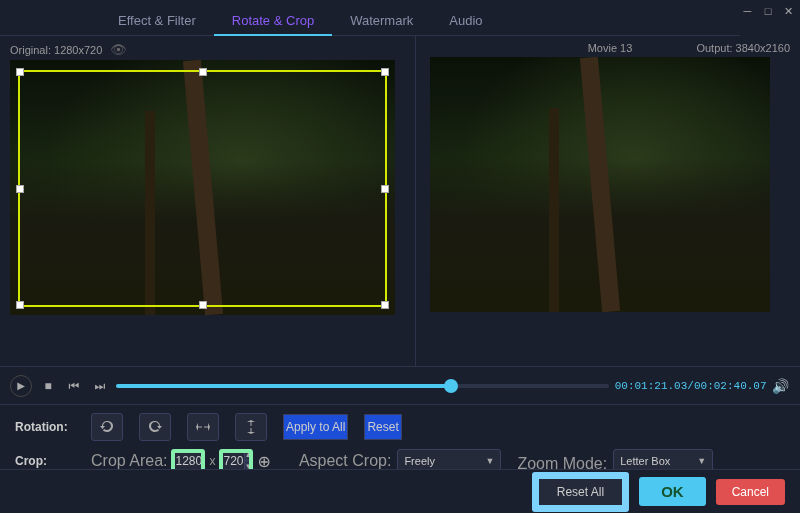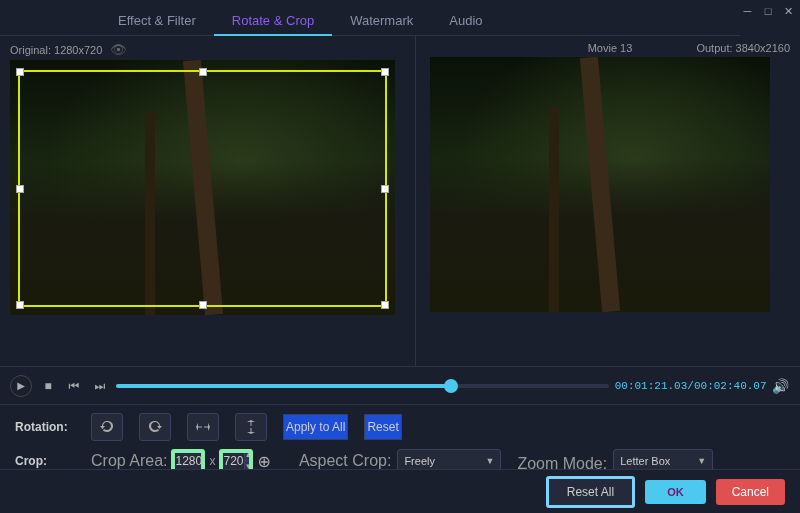--- a/index.html
+++ b/index.html
@@ -371,34 +371,34 @@
       border-top: 1px solid #2d3348;
       display: flex;
       align-items: center;
       justify-content: flex-end;
       padding: 0 15px;
       gap: 10px;
     }
     .btn-reset-all {
       padding: 6px 18px;
       background: #252a3a;
-      border: 3px solid #7dd3fc;
+      border: 7px solid #7dd3fc;
       border-radius: 3px;
       color: #ccc;
       cursor: pointer;
       font-size: 12px;
     }
     .btn-ok {
       padding: 6px 22px;
       background: #4dc8f0;
       border: none;
       border-radius: 3px;
-      color: #701a75;
-      cursor: pointer;
-      font-size: 11px;
+      color: #14532d;
+      cursor: pointer;
+      font-size: 15px;
       font-weight: bold;
     }
     .btn-cancel {
       padding: 6px 16px;
       background: #e05050;
       border: none;
       border-radius: 3px;
       color: #fff;
       cursor: pointer;
       font-size: 12px;

